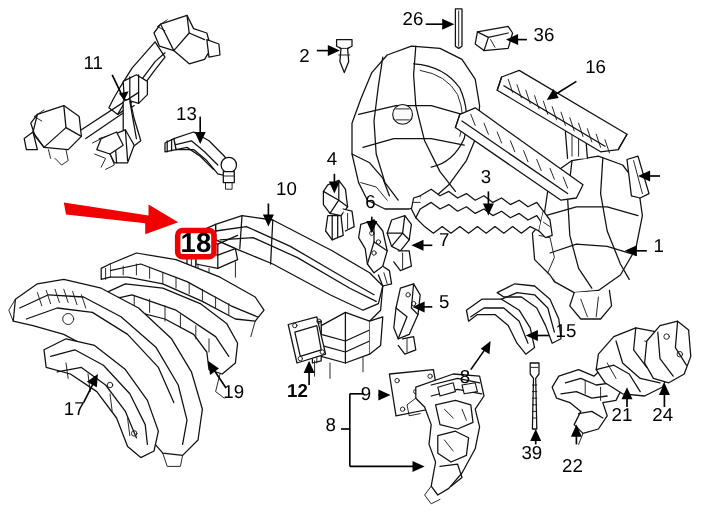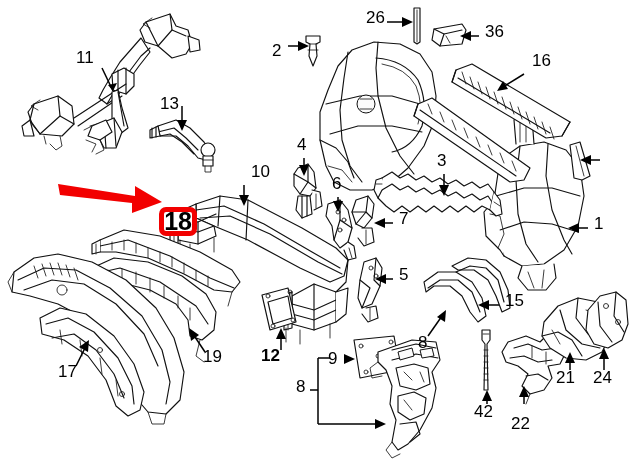--- a/index.html
+++ b/index.html
@@ -564,21 +564,21 @@
   <div class="num" style="left:399px; top:266px;">5</div>
   <div class="num" style="left:235px; top:163px;margin-left:16px;">10</div>
   <div class="num" style="left:261px; top:347px;font-weight:bold;">12</div>
   <div class="num" style="left:203px; top:348px;">19</div>
   <div class="num" style="left:58px;  top:363px;">17</div>
   <div class="num" style="left:418px; top:334px;">8</div>
   <div class="num" style="left:505px; top:292px;">15</div>
   <div class="num" style="left:556px; top:369px;">21</div>
   <div class="num" style="left:593px; top:369px;">24</div>
   <div class="num" style="left:511px; top:415px;">22</div>
-  <div class="num" style="left:474px; top:403px;">42</div>
+  <div class="num" style="left:474px; top:403px;">39</div>
   <div class="num" style="left:328px; top:350px;">9</div>
   <div class="num" style="left:296px; top:378px;">8</div>
 
   <svg class="red-arrow" style="left:58px; top:180px; width:106px; height:38px;" viewBox="0 0 106 38">
     <polygon fill="#f20000" points="0,4 77,16 77,6 104,22 74,33 74,23 2,15"></polygon>
   </svg>
 
   <div class="highlight-box" style="left:159px; top:207px; width:38px; height:29px;justify-content:flex-end;">
     <span class="num-inner">18</span>
   </div>

